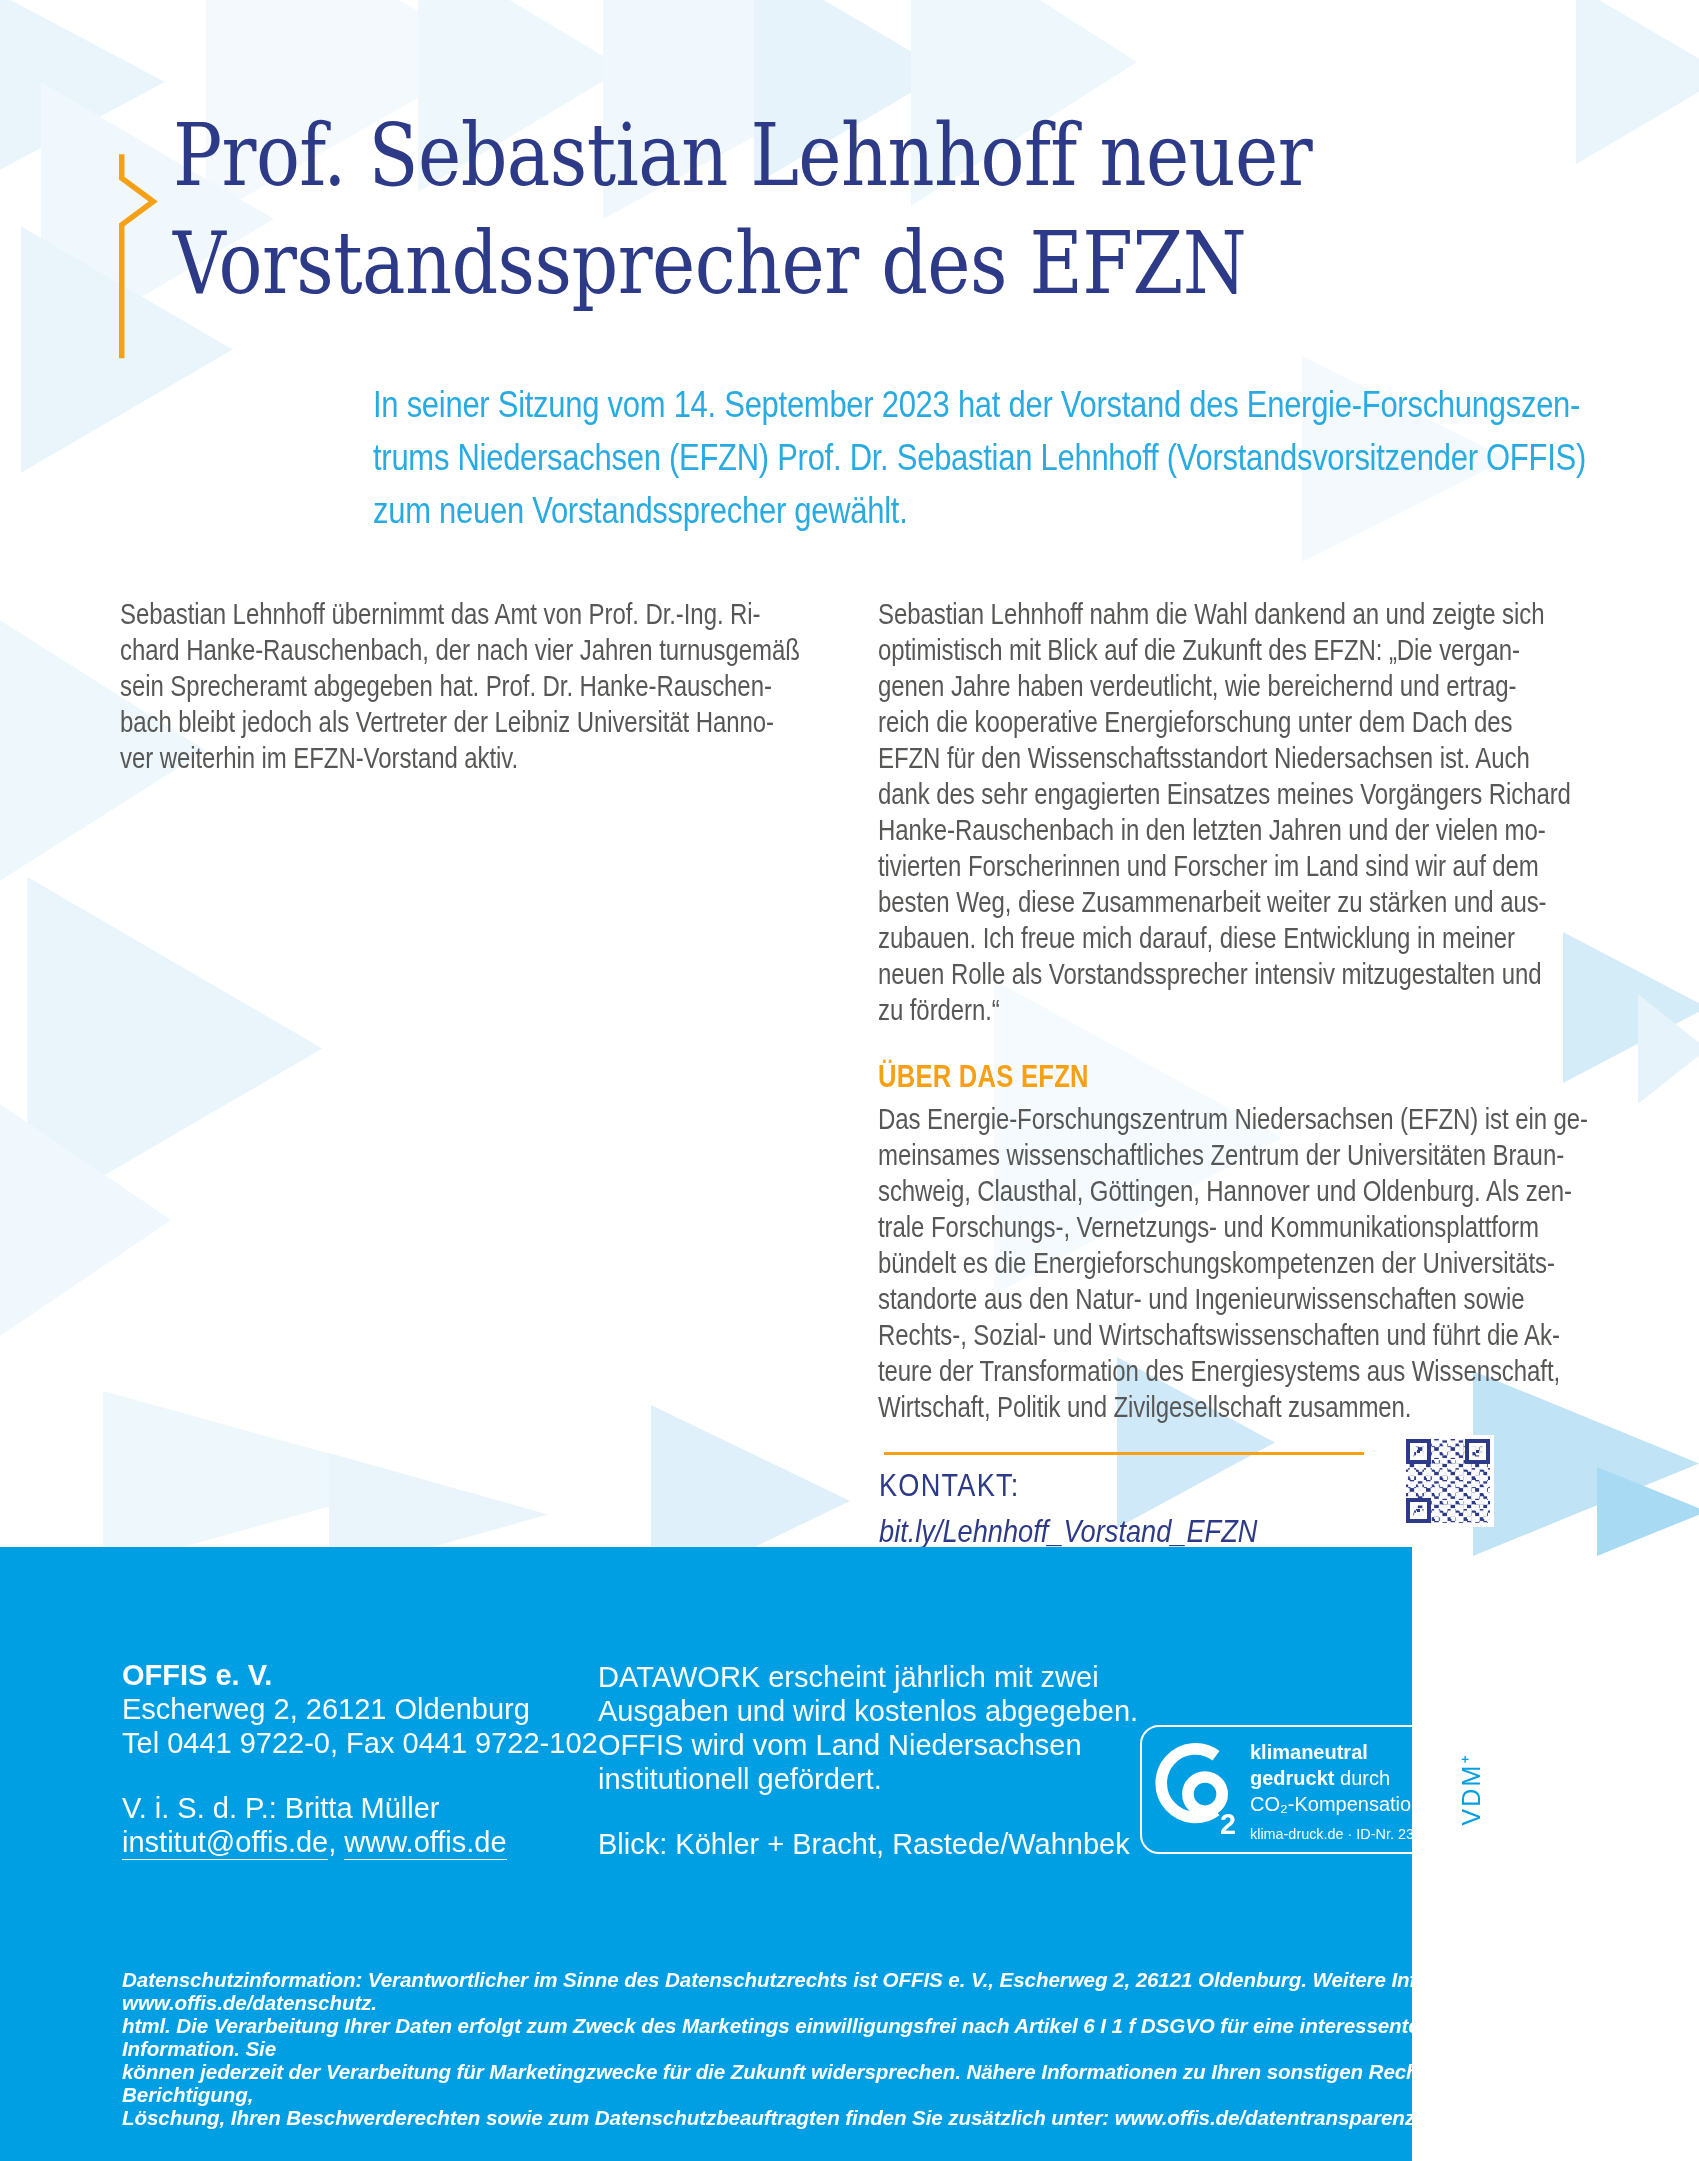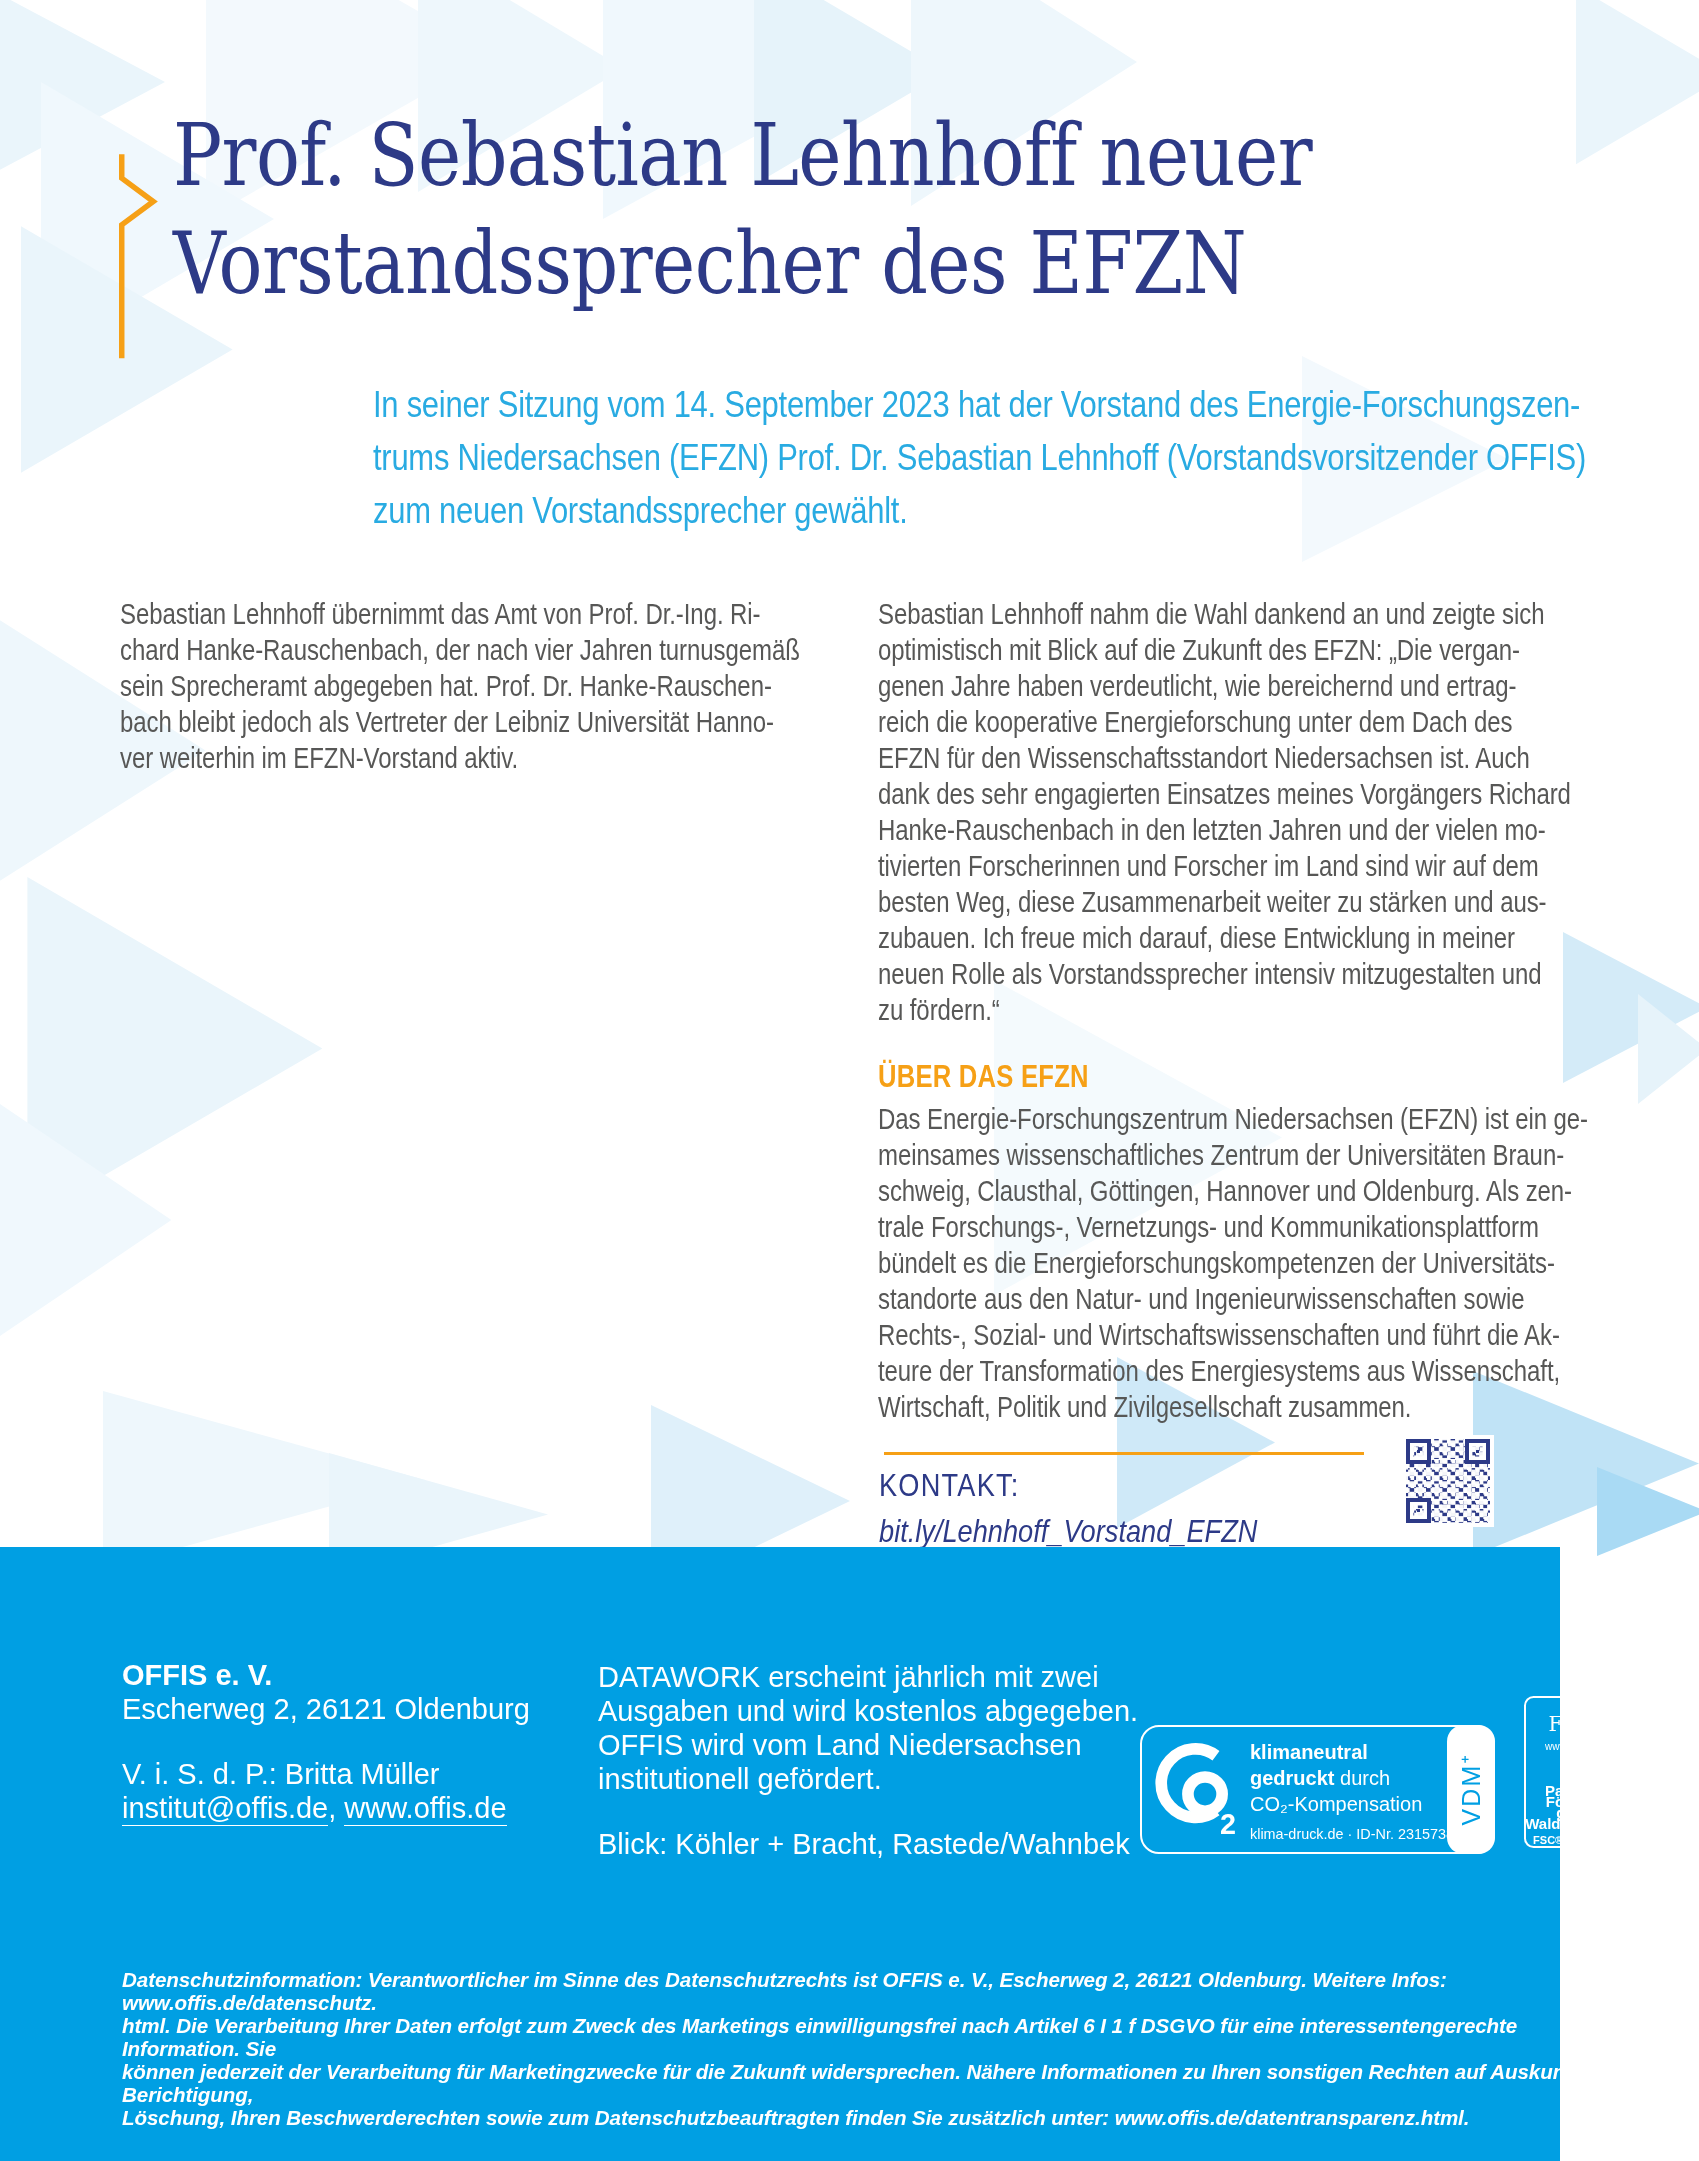--- a/index.html
+++ b/index.html
@@ -66,21 +66,21 @@
   .qr{left:1402px;top:1435px;width:92px;height:92px;background:#fff;padding:4.1px;box-sizing:border-box;}
   .qr-i{position:relative;width:100%;height:100%;
         background:
           repeating-conic-gradient(rgba(255,255,255,.95) 0 25%,rgba(255,255,255,0) 0 50%) 2.1px 1.4px/15.8px 11.7px,
           repeating-conic-gradient(#2d3a87 0 25%,#ffffff 0 50%) 0 0/8.2px 8.2px;}
   .qf{position:absolute;box-sizing:border-box;width:25px;height:25px;border:4.1px solid #2d3a87;
       box-shadow:inset 0 0 0 3.4px #fff;background:#2d3a87;background-clip:content-box;padding:6.9px;}
   .qf.tl{left:0;top:0;} .qf.tr{right:0;top:0;} .qf.bl{left:0;bottom:0;}
 
   
-  .footer{left:0;top:1547px;width:1560px;height:614px;background:#009fe3;color:#ffffff;}
+  .footer{left:0;top:1547px;width:1412px;height:614px;background:#009fe3;color:#ffffff;}
   .f-line{font-size:29px;line-height:34px;}
   .f-col1{left:122px;top:111px;}
   .f-col2{left:598px;top:113px;}
   .f-bold{font-weight:700;}
   .f-gap{margin-top:31px;}
   .f-link{color:#fff;text-decoration:none;border-bottom:1.4px solid #fff;padding-bottom:0.7px;}
 
   .badge{left:1140px;top:178px;width:351px;height:125px;border:2.1px solid #ffffff;border-radius:19px;}
   .badge-text{left:108px;top:12.3px;font-size:20px;line-height:26px;}
   .badge-id{left:108px;bottom:9.6px;font-size:14.4px;}
@@ -185,20 +185,21 @@
       <span class="qf tr"></span>
       <span class="qf bl"></span>
     </div>
   </div>
 
   <div class="abs footer">
 
     <div class="abs f-col1">
       <div class="f-line f-bold">OFFIS e. V.</div>
       <div class="f-line">Escherweg 2, 26121 Oldenburg</div>
+      <div class="f-line">Tel 0441 9722-0, Fax 0441 9722-102</div>
       <div class="f-line f-gap">V. i. S. d. P.: Britta Müller</div>
       <div class="f-line">
         <a href="#" class="f-link">institut@offis.de</a><span>,  </span><a href="#" class="f-link">www.offis.de</a>
       </div>
     </div>
 
     <div class="abs f-col2">
       <div class="f-line pre">DATAWORK erscheint jährlich mit zwei
 Ausgaben und wird kostenlos abgegeben.
 OFFIS wird vom Land Niedersachsen

